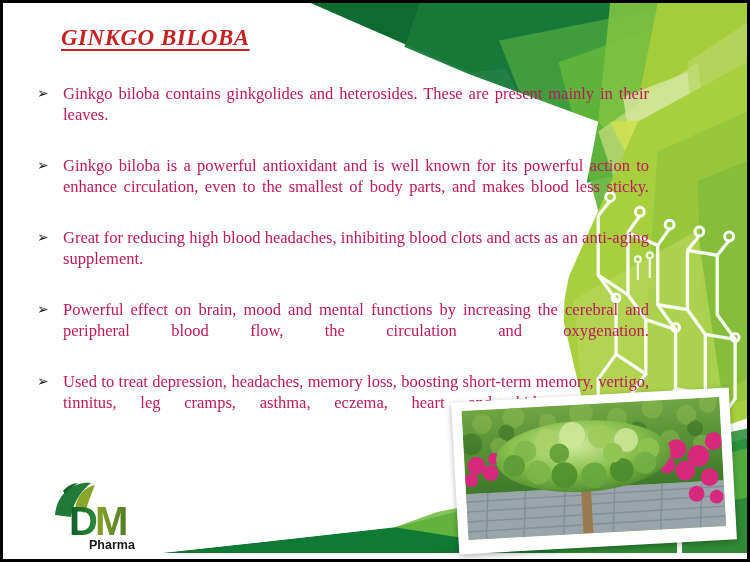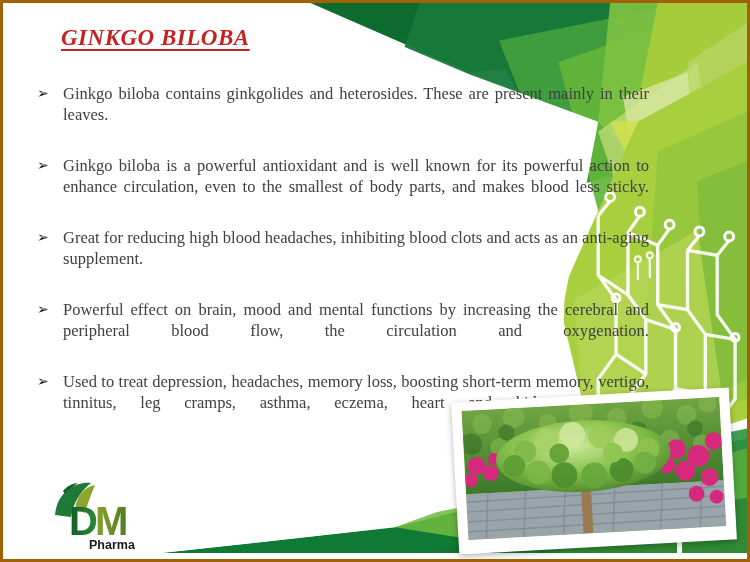--- a/index.html
+++ b/index.html
@@ -11,21 +11,21 @@
     font-family: "Liberation Serif", "DejaVu Serif", serif;
   }
 
   .slide {
     position: relative;
     width: 750px;
     height: 562px;
     background: #ffffff;
     overflow: hidden;
     box-sizing: border-box;
-    border: 3px solid #a16207;
+    border: 3px solid #000000;
   }
 
   
   .deco-layer {
     position: absolute;
     inset: 0;
     pointer-events: none;
   }
   .deco-layer svg { display: block; width: 100%; height: 100%; }
 
@@ -70,21 +70,21 @@
     font-size: 14px;
     line-height: 21px;
     color: #1a1a1a;
     text-align: left;
   }
   .bullet-text {
     flex: 1 1 auto;
     font-family: "Liberation Serif", "DejaVu Serif", serif;
     font-size: 16.5px;
     line-height: 21px;
-    color: #404040;
+    color: #be185d;
     text-align: justify;
     text-justify: inter-word;
     hyphens: none;
   }
   .bullet-text::after {
     content: "";
     display: inline-block;
     width: 100%;
   }
 

